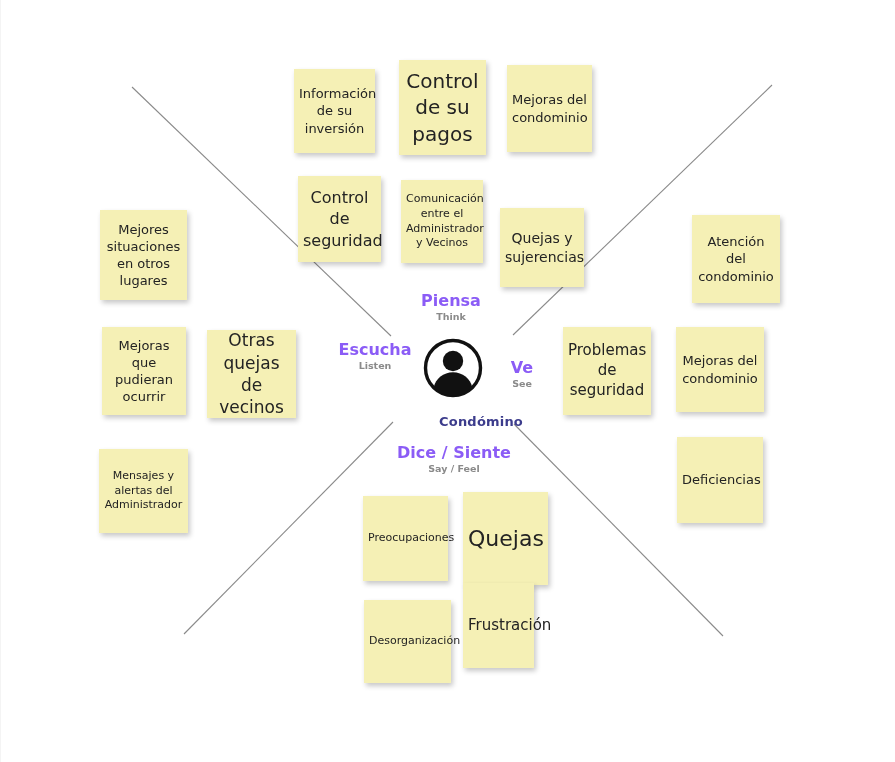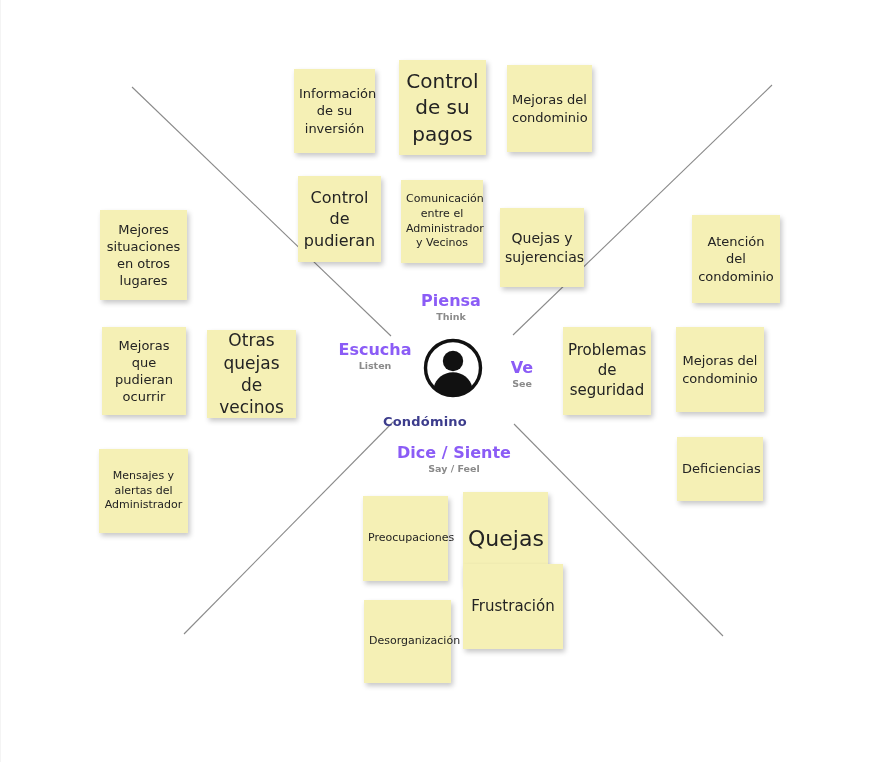--- a/index.html
+++ b/index.html
@@ -46,21 +46,21 @@
 
   
   .avatar-wrap {
     position: absolute;
     display: flex;
     align-items: center;
     justify-content: center;
   }
   .persona-label {
     position: absolute;
-    text-align: left;
+    text-align: right;
     color: #3c3c8c;
     font-weight: bold;
     font-size: 13px;
     font-family: "DejaVu Sans", sans-serif;
     letter-spacing: 0.2px;
   }
   
   .quad {
     position: absolute;
     text-align: center;
@@ -99,21 +99,21 @@
       <div class="note" style="left: 293px; top: 69px; width: 81px; height: 84px; font-size: 13px; background: rgb(245, 240, 181);">
         <span>Información de su inversión</span>
       </div>
       <div class="note" style="left: 398px; top: 60px; width: 87px; height: 95px; font-size: 20px; background: rgb(245, 240, 181);">
         <span>Control de su pagos</span>
       </div>
       <div class="note" style="left: 506px; top: 65px; width: 85px; height: 87px; font-size: 13px; background: rgb(245, 240, 181);">
         <span>Mejoras del condominio</span>
       </div>
       <div class="note" style="left: 297px; top: 176px; width: 83px; height: 86px; font-size: 16px; background: rgb(245, 240, 181);">
-        <span>Control de pudieran</span>
+        <span>Control de seguridad</span>
       </div>
       <div class="note" style="left: 400px; top: 180px; width: 82px; height: 83px; font-size: 11px; background: rgb(245, 240, 181);">
         <span>Comunicación entre el Administrador y Vecinos</span>
       </div>
       <div class="note" style="left: 499px; top: 186px; width: 84px; height: 79px; font-size: 14px; background: rgb(245, 240, 181); margin-top: 22px;">
         <span>Quejas y sujerencias</span>
       </div>
       <div class="note" style="left: 99px; top: 210px; width: 87px; height: 90px; font-size: 13px; background: rgb(245, 240, 181);">
         <span>Mejores situaciones en otros lugares</span>
       </div>
@@ -128,33 +128,33 @@
       </div>
       <div class="note" style="left: 674px; top: 215px; width: 88px; height: 88px; font-size: 13px; background: rgb(245, 240, 181); margin-left: 17px;">
         <span>Atención del condominio</span>
       </div>
       <div class="note" style="left: 562px; top: 327px; width: 88px; height: 88px; font-size: 15px; background: rgb(245, 240, 181);">
         <span>Problemas de seguridad</span>
       </div>
       <div class="note" style="left: 675px; top: 327px; width: 88px; height: 85px; font-size: 13px; background: rgb(245, 240, 181);">
         <span>Mejoras del condominio</span>
       </div>
-      <div class="note" style="left: 676px; top: 437px; width: 86px; height: 64px; font-size: 13px; background: rgb(245, 240, 181);">
+      <div class="note" style="left: 676px; top: 437px; width: 86px; height: 86px; font-size: 13px; background: rgb(245, 240, 181);">
         <span>Deficiencias</span>
       </div>
       <div class="note" style="left: 362px; top: 496px; width: 85px; height: 85px; font-size: 11px; background: rgb(245, 240, 181);">
         <span>Preocupaciones</span>
       </div>
       <div class="note" style="left: 462px; top: 492px; width: 85px; height: 93px; font-size: 22px; background: rgb(245, 240, 181);">
         <span>Quejas</span>
       </div>
       <div class="note" style="left: 363px; top: 600px; width: 87px; height: 83px; font-size: 11px; background: rgb(245, 240, 181);">
         <span>Desorganización</span>
       </div>
-      <div class="note" style="left: 462px; top: 564px; width: 100px; height: 85px; font-size: 15px; background: rgb(245, 240, 181);">
+      <div class="note" style="left: 462px; top: 583px; width: 71px; height: 85px; font-size: 15px; background: rgb(245, 240, 181);">
         <span>Frustración</span>
       </div>
     </div>
 
   <div id="quad-layer">
       <div class="quad" style="left: 380px; top: 292px; width: 140px;">
         <span class="es">Piensa</span>
         <span class="en">Think</span>
       </div>
       <div class="quad" style="left: 478px; top: 359px; width: 86px;">

